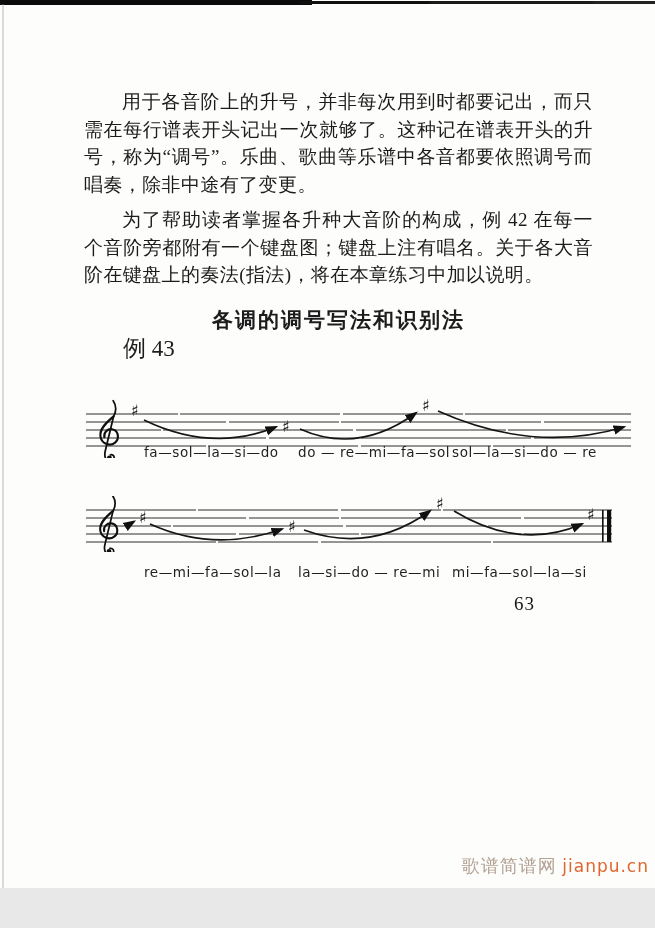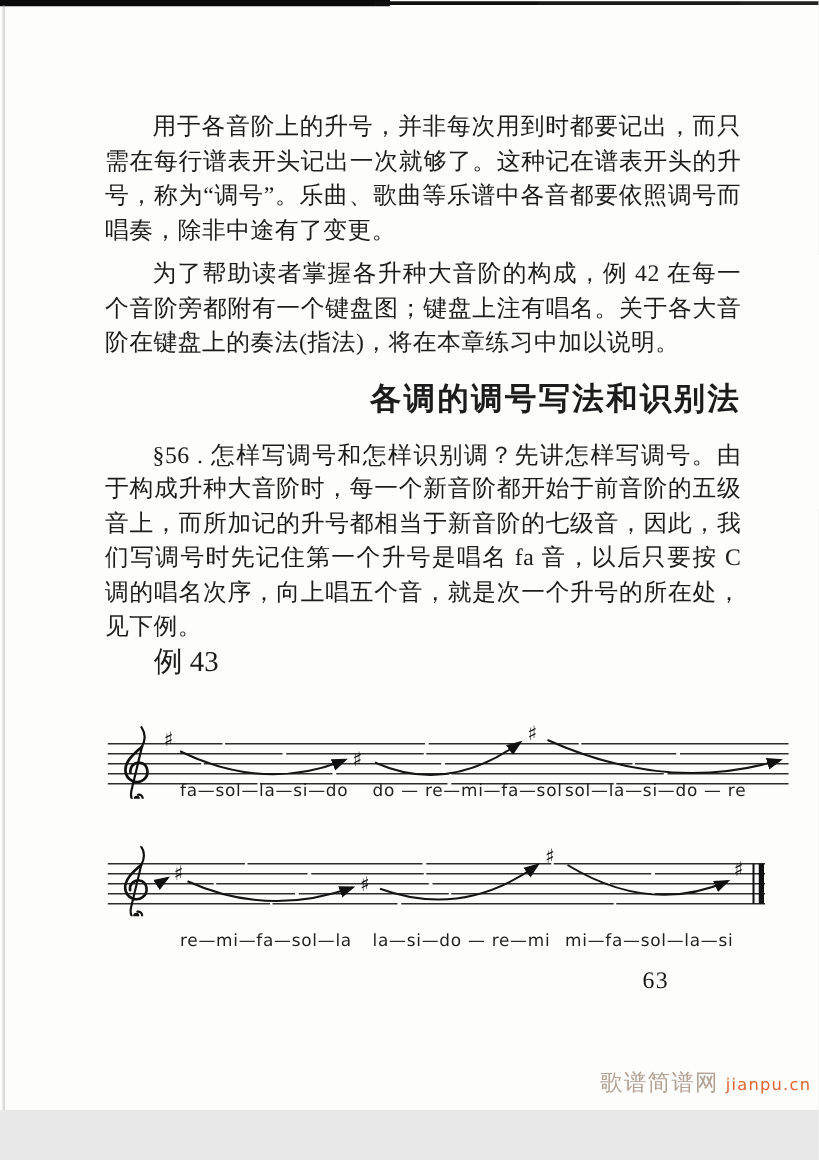--- a/index.html
+++ b/index.html
@@ -19,22 +19,22 @@
 
   .content{padding:88px 62px 0 84px;}
   .para{
     margin:0;
     font-size:19px;line-height:27.5px;letter-spacing:.4px;
     text-align:justify;text-indent:2em;
   }
   .para.p1{margin-bottom:8px;}
   .section-heading{
     margin:16px 0 0 0;
-    font-size:25px;line-height:30px;font-weight:bold;
-    text-align:right;letter-spacing:2px;
+    font-size:21px;line-height:30px;font-weight:bold;
+    text-align:center;letter-spacing:2px;
   }
   .para.p3{margin-top:16px;}
   .example-line{margin:0;font-size:23px;line-height:27.5px;text-indent:1.7em;text-align:left;}
   .para.p4{margin-top:24px;}
 
   figure.staff{position:relative;margin:0;padding:0;}
   figure.staff-1{margin-top:34px;height:86px;}
   figure.staff-2{margin-top:14px;height:80px;}
   figure.staff svg{position:absolute;top:0;left:2px;display:block;}
   .staff-labels{position:absolute;left:2px;top:0;width:545px;height:0;}
@@ -57,40 +57,39 @@
   .barline{fill:#101010;}
 
   .page-number-row{margin-top:16px;padding-right:58px;text-align:right;}
   .page-number{font-size:19px;line-height:24px;letter-spacing:1px;color:#161616;margin-top:32px;}
 
   .watermark{
     position:absolute;right:6px;bottom:10px;
     font-size:18px;letter-spacing:1px;white-space:nowrap;
   }
   .watermark .wm-name{color:#b3a294;font-family:"Liberation Serif","DejaVu Serif",serif;text-align:right;}
-  .watermark .wm-url{color:#e0662f;font-family:"DejaVu Sans","Liberation Sans",sans-serif;font-size:13px;}
+  .watermark .wm-url{color:#e0662f;font-family:"DejaVu Sans","Liberation Sans",sans-serif;font-size:17px;}
 </style>
 </head>
 <body>
 
 <div class="page">
 
   <div class="scan-bar-thick"></div>
   <div class="scan-bar-thin"></div>
   <div class="scan-left-line"></div>
 
   <div class="content">
 
     <p class="para p1">用于各音阶上的升号，并非每次用到时都要记出，而只需在每行谱表开头记出一次就够了。这种记在谱表开头的升号，称为“调号”。乐曲、歌曲等乐谱中各音都要依照调号而唱奏，除非中途有了变更。</p>
 
     <p class="para p2">为了帮助读者掌握各升种大音阶的构成，例 42 在每一个音阶旁都附有一个键盘图；键盘上注有唱名。关于各大音阶在键盘上的奏法(指法)，将在本章练习中加以说明。</p>
 
     <h2 class="section-heading">各调的调号写法和识别法</h2>
 
-    <p class="para p3">§56 . 怎样写调号和怎样识别调？先讲怎样写调号。由于构成升种大音阶时，每一个新音阶都开始于前音阶的五级音上，而所加记的升号都相当于新音阶的七级音，因此，我们写调号时先记住第一个升号是唱名 fa 音，以后只要按 C 调的唱名次序，向上唱五个音，就是次一个升号的所在处，见下例。</p>
 
     <p class="example-line">例 43</p>
 
     <figure class="staff staff-1">
       <svg width="545" height="62" viewBox="0 0 545 62">
         <g>
           <path class="staffline" d="M0 18 H545" stroke-dasharray="92 2 160 3 120 2 400"></path>
           <path class="staffline" d="M0 26 H545" stroke-dasharray="140 3 110 2 200 3 400"></path>
           <path class="staffline" d="M0 34 H545" stroke-dasharray="75 2 190 3 150 2 400"></path>
           <path class="staffline" d="M0 42 H545" stroke-dasharray="180 3 90 2 170 3 400"></path>

